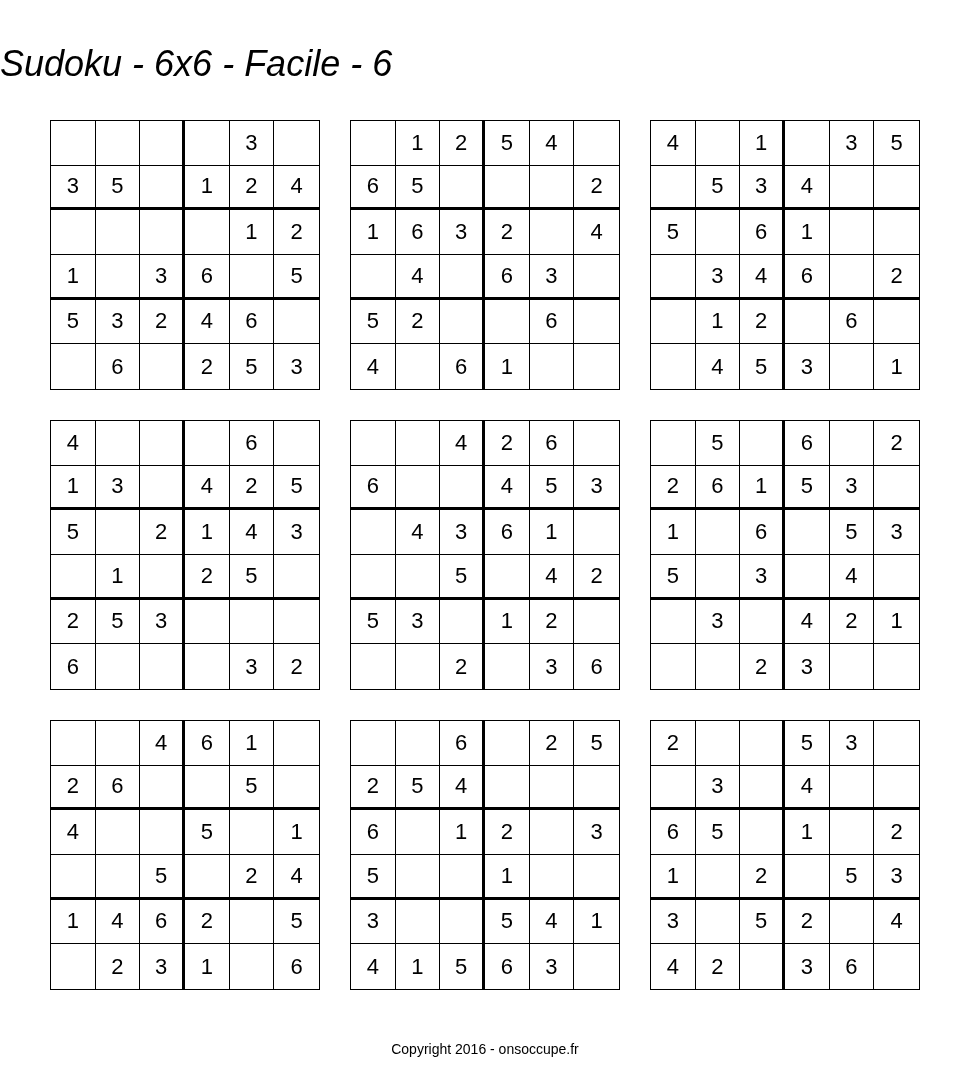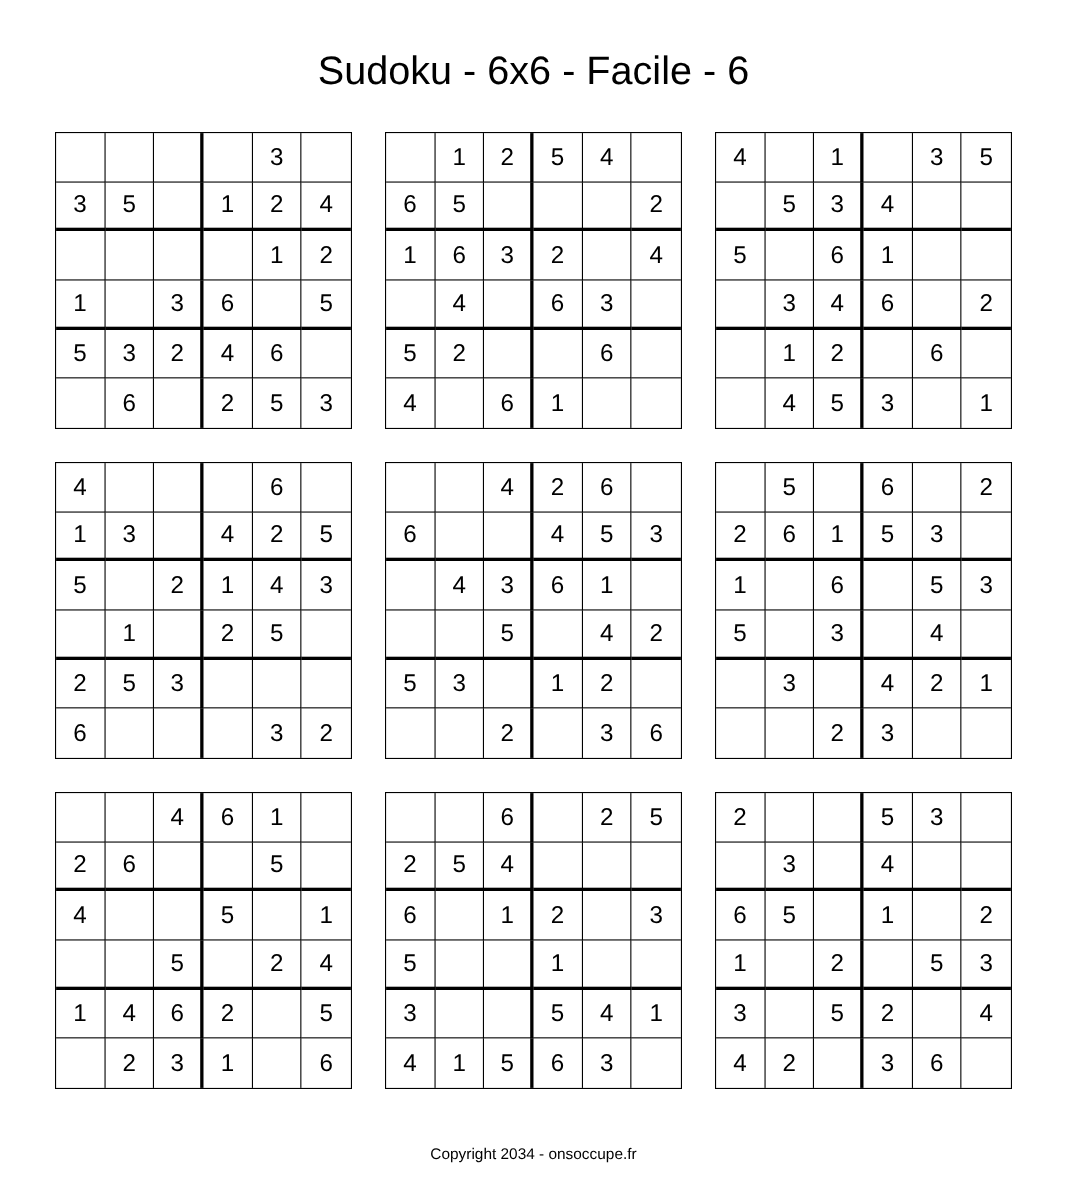--- a/index.html
+++ b/index.html
@@ -1,17 +1,17 @@
 <!DOCTYPE html>
 <html><head>
   <meta charset="utf-8">
   <style>
     html, body { margin: 0; padding: 0; background: #ffffff; }
     body { width: 970px; height: 1080px; position: relative; font-family: "Liberation Sans", sans-serif; color: #000; }
-    .title { position: absolute; top: 40px; left: 0; width: 970px; text-align: center; font-size: 36px; line-height: 48px; }
+    .title { position: absolute; top: 40px; left: 0; width: 970px; text-align: left; font-size: 36px; line-height: 48px; font-style: italic; }
     .grid { position: absolute; width: 270px; height: 270px; box-sizing: border-box; border: 1px solid #000; display: grid; grid-template-columns: repeat(6, 1fr); grid-template-rows: repeat(6, 1fr); }
     .cell { box-sizing: border-box; border-right: 1px solid #000; border-bottom: 1px solid #000; display: flex; align-items: center; justify-content: center; font-size: 22px; }
     .cell.c5 { border-right: none; }
     .cell.r5 { border-bottom: none; }
     .cell.c2 { border-right: 3px solid #000; }
     .cell.r1, .cell.r3 { border-bottom: 3px solid #000; }
     .footer { position: absolute; top: 1041px; left: 0; width: 970px; text-align: center; font-size: 14px; }
   </style>
 </head>
 <body>
@@ -356,13 +356,13 @@
       <div class="cell r4 c5">4</div>
       <div class="cell r5 c0">4</div>
       <div class="cell r5 c1">2</div>
       <div class="cell r5 c2"></div>
       <div class="cell r5 c3">3</div>
       <div class="cell r5 c4">6</div>
       <div class="cell r5 c5"></div>
     </div>
   </div>
 
-<div class="footer">Copyright 2034 - onsoccupe.fr</div>
+<div class="footer">Copyright 2016 - onsoccupe.fr</div>
 
 </body></html>

